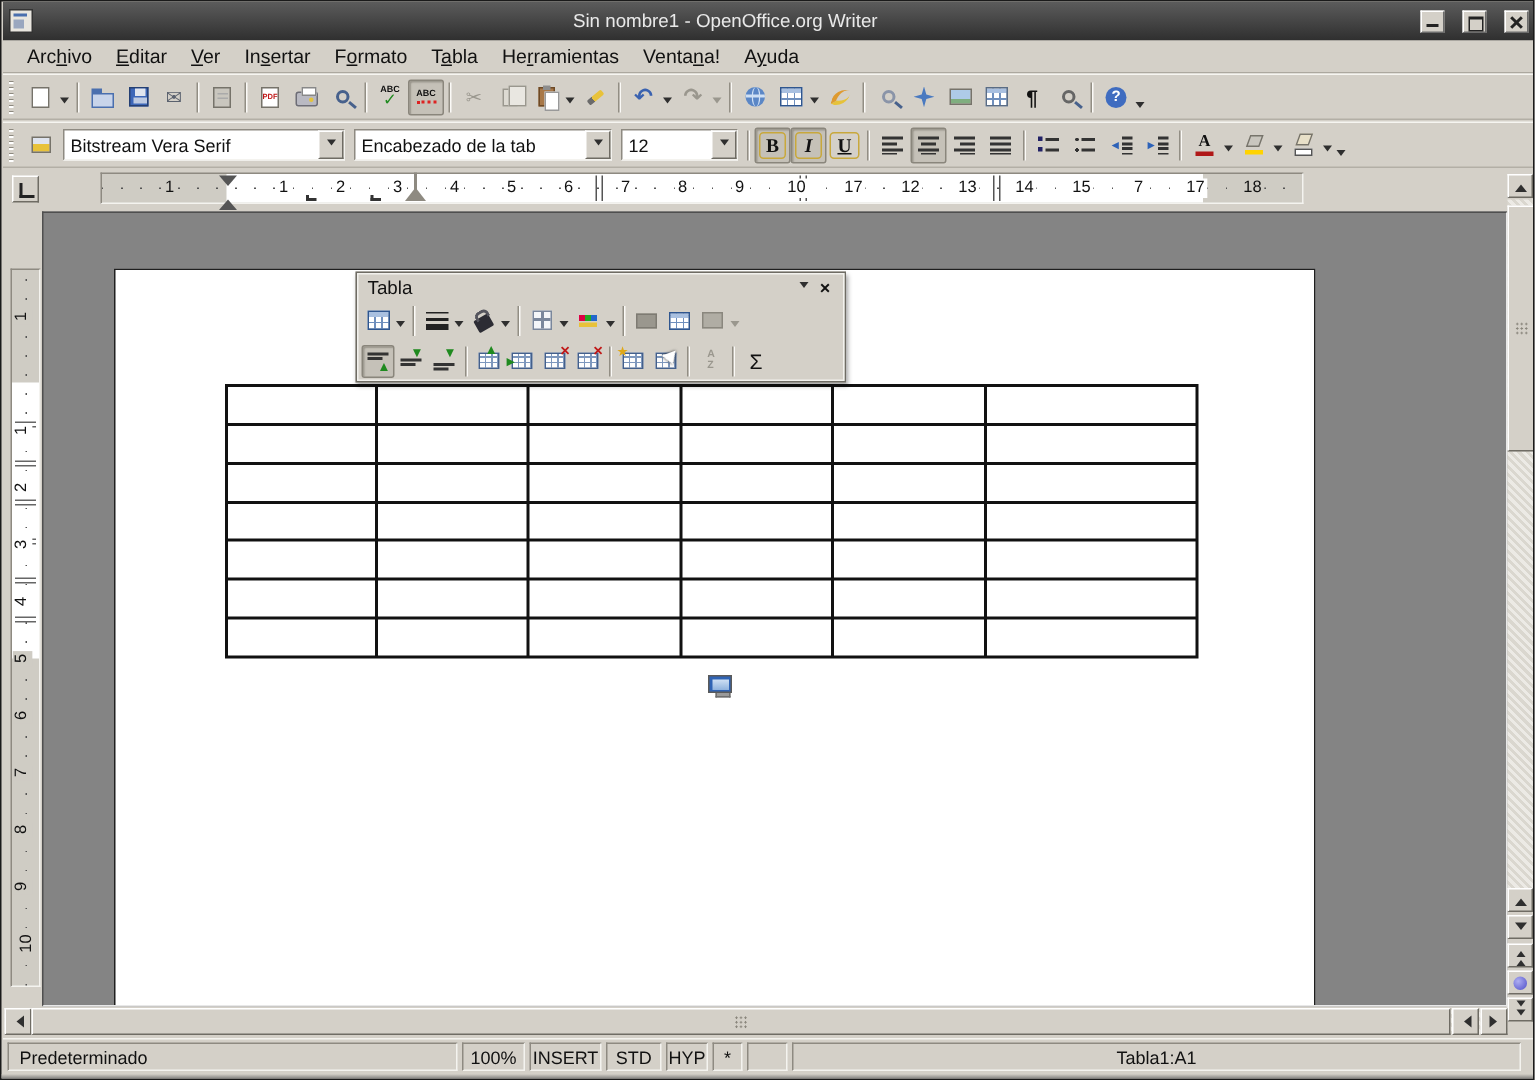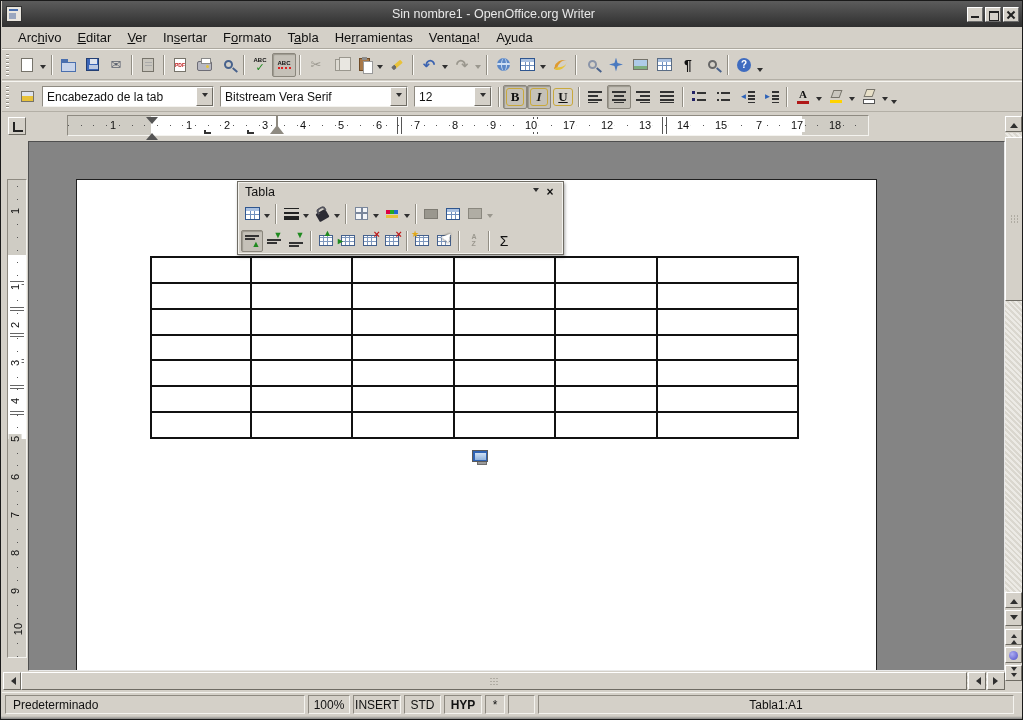--- a/index.html
+++ b/index.html
@@ -1,21 +1,21 @@
 <!DOCTYPE html>
 <html><head>
 <meta charset="utf-8">
 <style>
   html,body{margin:0;padding:0;background:#555;}
   *{box-sizing:border-box;}
   .win{position:relative;width:1023px;height:720px;background:#d4d0c8;border:1px solid #1a1a1a;
        overflow:hidden;font-family:"Liberation Sans","DejaVu Sans",sans-serif;color:#111;}
   
   .titlebar{position:absolute;left:1px;top:0;width:1021px;height:26px;
-    background:linear-gradient(#5c5c5c,#2f2f2f);display:flex;align-items:center;padding:0 4px;}
+    background:linear-gradient(#5c5c5c,#2f2f2f);display:flex;align-items:center;padding:0 4px;gap:10px;}
   .appicon{width:16px;height:16px;background:#e9e6df;border:1px solid #333;position:relative;}
   .appicon:before{content:"";position:absolute;left:2px;top:2px;width:9px;height:2px;background:#4a6fae;}
   .appicon:after{content:"";position:absolute;left:2px;top:6px;width:7px;height:6px;background:#9aa7bf;}
   .title{flex:1;text-align:center;color:#e9e9e9;font-size:12.5px;}
   .winbtn{width:16px;height:15px;background:#d4d0c8;border:1px solid;border-color:#fff #6b6b6b #6b6b6b #fff;
     margin-left:2px;position:relative;}
   .wb-min:before{content:"";position:absolute;left:3px;bottom:3px;width:8px;height:2px;background:#222;}
   .wb-max:before{content:"";position:absolute;left:3px;top:3px;width:8px;height:7px;border:1px solid #222;border-top:2px solid #222;}
   .wb-close:before,.wb-close:after{content:"";position:absolute;left:2px;top:6px;width:10px;height:2px;background:#222;}
   .wb-close:before{transform:rotate(45deg);} .wb-close:after{transform:rotate(-45deg);}
@@ -323,28 +323,28 @@
         <span class="qcirc">?</span>
       </div>
     <div class="dd" style="margin-top:14px;"></div>
   </div>
 
   <div class="tbar" style="top:80px;height:31px;">
     <div class="grip"></div>
     <div class="tbtn">
         <span class="pic" style="background:linear-gradient(#dfe4ee 0 4px,#e8c23a 4px);width:13px;"></span>
       </div>
+    <div style="display:flex;height:21px;margin:0 3px;border:1px solid;border-color:#8e8a81 #f4f3ef #f4f3ef #8e8a81;background:#fff;width:188px;">
+      <span style="flex:1;font-size:12px;padding:3px 4px;white-space:nowrap;overflow:hidden;">Bitstream Vera Serif</span>
+      <span style="width:17px;background:#d4d0c8;border:1px solid;border-color:#fff #6f6c64 #6f6c64 #fff;display:flex;align-items:center;justify-content:center;">
+          <span class="dd" style="margin:0;"></span>
+        </span>
+    </div>
     <div style="display:flex;height:21px;margin:0 3px;border:1px solid;border-color:#8e8a81 #f4f3ef #f4f3ef #8e8a81;background:#fff;width:172px;">
       <span style="flex:1;font-size:12px;padding:3px 4px;white-space:nowrap;overflow:hidden;">Encabezado de la tab</span>
-      <span style="width:17px;background:#d4d0c8;border:1px solid;border-color:#fff #6f6c64 #6f6c64 #fff;display:flex;align-items:center;justify-content:center;">
-          <span class="dd" style="margin:0;"></span>
-        </span>
-    </div>
-    <div style="display:flex;height:21px;margin:0 3px;border:1px solid;border-color:#8e8a81 #f4f3ef #f4f3ef #8e8a81;background:#fff;width:188px;">
-      <span style="flex:1;font-size:12px;padding:3px 4px;white-space:nowrap;overflow:hidden;">Bitstream Vera Serif</span>
       <span style="width:17px;background:#d4d0c8;border:1px solid;border-color:#fff #6f6c64 #6f6c64 #fff;display:flex;align-items:center;justify-content:center;">
           <span class="dd" style="margin:0;"></span>
         </span>
     </div>
     <div style="display:flex;height:21px;margin:0 3px;border:1px solid;border-color:#8e8a81 #f4f3ef #f4f3ef #8e8a81;background:#fff;width:78px;">
       <span style="flex:1;font-size:12px;padding:3px 4px;">12</span>
       <span style="width:17px;background:#d4d0c8;border:1px solid;border-color:#fff #6f6c64 #6f6c64 #fff;display:flex;align-items:center;justify-content:center;">
           <span class="dd" style="margin:0;"></span>
         </span>
     </div>
@@ -670,20 +670,20 @@
     </div>
   <div class="sbtn" style="left:986px;top:671px;width:18px;height:18px;">
       <span class="tri-r"></span>
     </div>
 
   <div class="statusbar">
     <div class="scell" style="width:300px;">Predeterminado</div>
     <div class="scell" style="width:42px;justify-content:center;">100%</div>
     <div class="scell" style="width:48px;justify-content:center;">INSERT</div>
     <div class="scell" style="width:37px;justify-content:center;">STD</div>
-    <div class="scell" style="width:38px;justify-content:center;font-weight:bold;">HYP</div>
+    <div class="scell" style="width:28px;justify-content:center;">HYP</div>
     <div class="scell" style="width:20px;justify-content:center;padding:0 2px;">*</div>
     <div class="scell" style="width:27px;"></div>
     <div class="scell" style="flex:1;justify-content:center;margin-right:6px;">Tabla1:A1</div>
   </div>
   <div class="bottomedge"></div>
 
 </div>
 
 </body></html>

